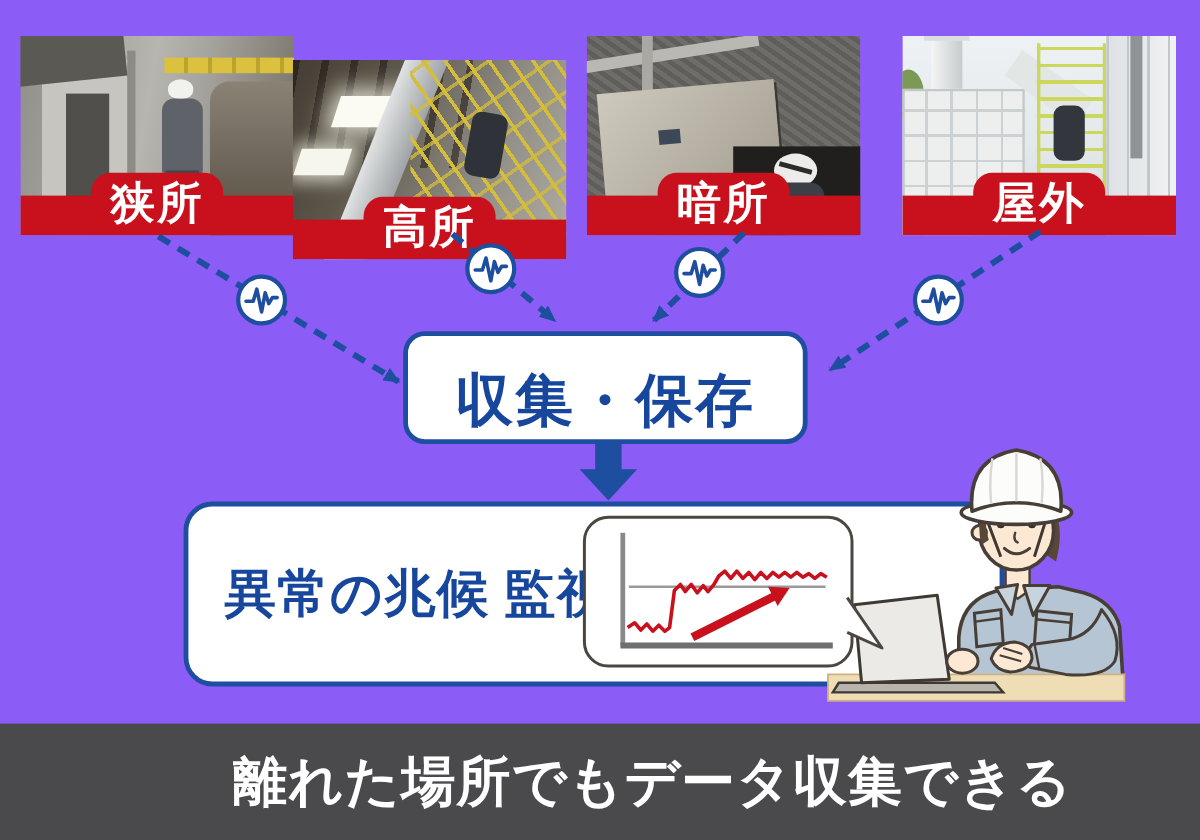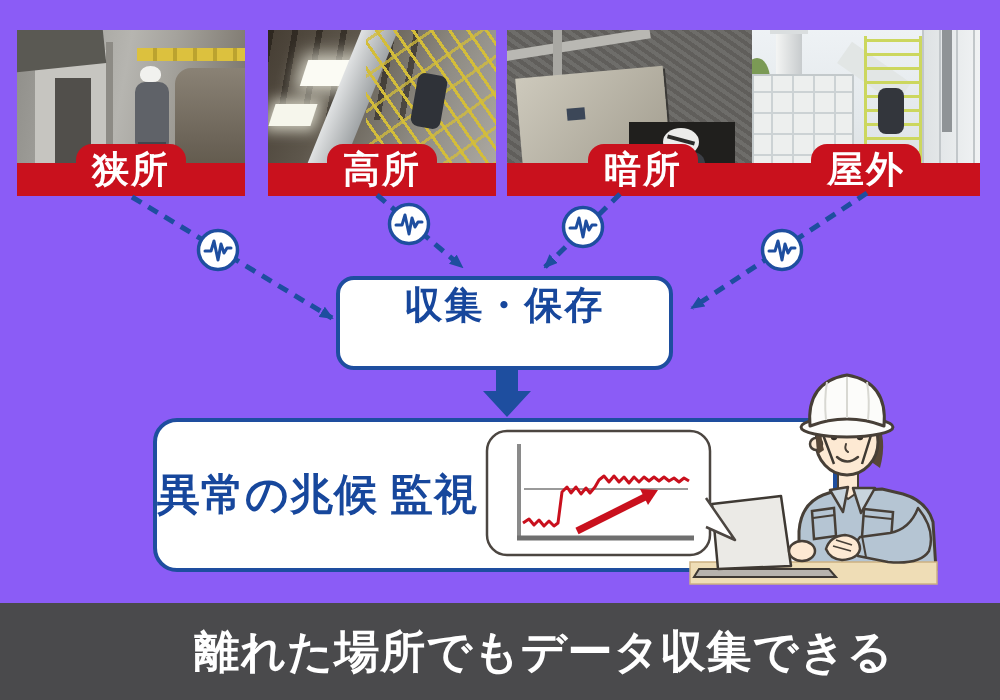--- a/index.html
+++ b/index.html
@@ -19,26 +19,26 @@
   .tag{position:absolute;bottom:0;left:50%;transform:translateX(-50%);z-index:3;
        background:var(--band-red);border-radius:16px 16px 0 0;height:52px;padding:0 16px;
        display:flex;align-items:center;justify-content:center;
        color:#fff;font-size:37px;font-weight:700;letter-spacing:2px;white-space:nowrap;}
   
   .overlay{position:absolute;left:0;top:0;z-index:2;pointer-events:none;}
   .illu{position:absolute;left:0;top:0;z-index:4;pointer-events:none;}
   
   .collect-box{position:absolute;left:336px;top:276px;width:337px;height:94px;box-sizing:border-box;
        border:4px solid var(--accent-blue);border-radius:18px;background:#fff;z-index:3;
-       display:flex;align-items:flex-start;justify-content:center;
-       color:var(--text-blue);font-size:38px;font-weight:700;letter-spacing:2px;}
+       display:flex;align-items:flex-end;justify-content:center;
+       color:var(--text-blue);font-size:48px;font-weight:700;letter-spacing:2px;}
   .monitor-box{position:absolute;left:153px;top:418px;width:684px;height:154px;box-sizing:border-box;
        border:4px solid var(--accent-blue);border-radius:24px;background:#fff;z-index:3;
        display:flex;align-items:center;color:var(--text-blue);font-weight:700;}
-  .monitor-box .t1{font-size:43px;letter-spacing:1px;}
+  .monitor-box .t1{font-size:43px;margin-left:30px;letter-spacing:1px;}
   .monitor-box .t2{font-size:43px;margin-left:12px;letter-spacing:1px;}
   
   .bottom-bar{position:absolute;left:0;top:603px;width:1000px;height:97px;background:var(--bar-gray);
        z-index:5;display:flex;align-items:center;justify-content:center;
        color:#fff;font-size:45px;font-weight:700;letter-spacing:1px;padding-left:44px;}
 </style>
 </head>
 <body>
 
 <div class="stage">
@@ -52,34 +52,34 @@
       <div class="s" style="right:-4px;top:38px;width:74px;height:130px;background:linear-gradient(180deg,#8a8275,#6a6256 60%,#57503f);border-radius:16px 0 0 0;"></div>
       <div class="s" style="left:118px;top:52px;width:34px;height:64px;background:#5f6268;border-radius:10px 10px 4px 4px;"></div>
       <div class="s" style="left:123px;top:36px;width:21px;height:16px;background:#f1f1ee;border-radius:50% 50% 40% 40%;"></div>
       <div class="s" style="left:121px;top:112px;width:28px;height:50px;background:#41464d;"></div>
       <div class="s" style="left:100px;top:118px;width:13px;height:36px;background:#d6b62f;"></div>
     </div>
     <div class="band"></div>
     <figcaption class="tag">狭所</figcaption>
   </figure>
 
-  <figure class="photo" style="left:268px;">
+  <figure class="photo" style="left:244px;margin-top:20px;">
     <div class="scene" style="background:linear-gradient(115deg,#453d33 0%,#5d564b 30%,#8f8c84 65%,#b0ada6 100%);">
       <div class="s" style="left:0;top:0;width:150px;height:90px;background:repeating-linear-gradient(100deg,rgba(22,17,12,.5) 0 6px,transparent 6px 24px);"></div>
       <div class="s" style="left:36px;top:30px;width:52px;height:26px;background:#fbfbf4;transform:skewX(-18deg);box-shadow:0 0 18px 6px rgba(255,255,240,.75);"></div>
       <div class="s" style="left:4px;top:74px;width:42px;height:22px;background:#f6f6ec;transform:skewX(-18deg);box-shadow:0 0 14px 5px rgba(255,255,240,.7);"></div>
       <div class="s" style="left:58px;top:-24px;width:34px;height:230px;background:linear-gradient(90deg,#e0e2e3,#9fa3a5);transform:rotate(22deg);"></div>
       <div class="s" style="left:98px;top:0;width:130px;height:166px;background:repeating-linear-gradient(55deg,transparent 0 12px,#d3bd3a 12px 15px),repeating-linear-gradient(-35deg,transparent 0 26px,rgba(211,189,58,.75) 26px 29px);"></div>
       <div class="s" style="left:146px;top:44px;width:30px;height:54px;background:#2f3238;border-radius:8px;transform:rotate(10deg);"></div>
     </div>
     <div class="band"></div>
     <figcaption class="tag">高所</figcaption>
   </figure>
 
-  <figure class="photo" style="left:507px;padding-left:44px;">
+  <figure class="photo" style="left:489px;">
     <div class="scene" style="background:repeating-linear-gradient(35deg,#6e6d6a 0 4px,#605e5b 4px 8px);">
       <div class="s" style="left:-6px;top:10px;width:150px;height:10px;background:#b9b8b3;transform:rotate(-9deg);"></div>
       <div class="s" style="left:46px;top:-6px;width:9px;height:64px;background:#a9a8a3;"></div>
       <div class="s" style="left:12px;top:42px;width:148px;height:94px;background:linear-gradient(135deg,#cdc9bc,#a39e90);transform:rotate(-5deg);box-shadow:3px 4px 0 #38373400,2px 3px 0 #3a3936;"></div>
       <div class="s" style="left:60px;top:78px;width:18px;height:12px;background:#3c4758;transform:rotate(-5deg);"></div>
       <div class="s" style="left:122px;top:92px;width:106px;height:74px;background:#201f1d;"></div>
       <div class="s" style="left:156px;top:98px;width:36px;height:28px;background:#ececea;border-radius:50%;"></div>
       <div class="s" style="left:160px;top:108px;width:28px;height:4px;background:#2b2b29;transform:rotate(15deg);"></div>
       <div class="s" style="left:136px;top:122px;width:62px;height:44px;background:#3c3f46;border-radius:12px 12px 0 0;"></div>
     </div>

